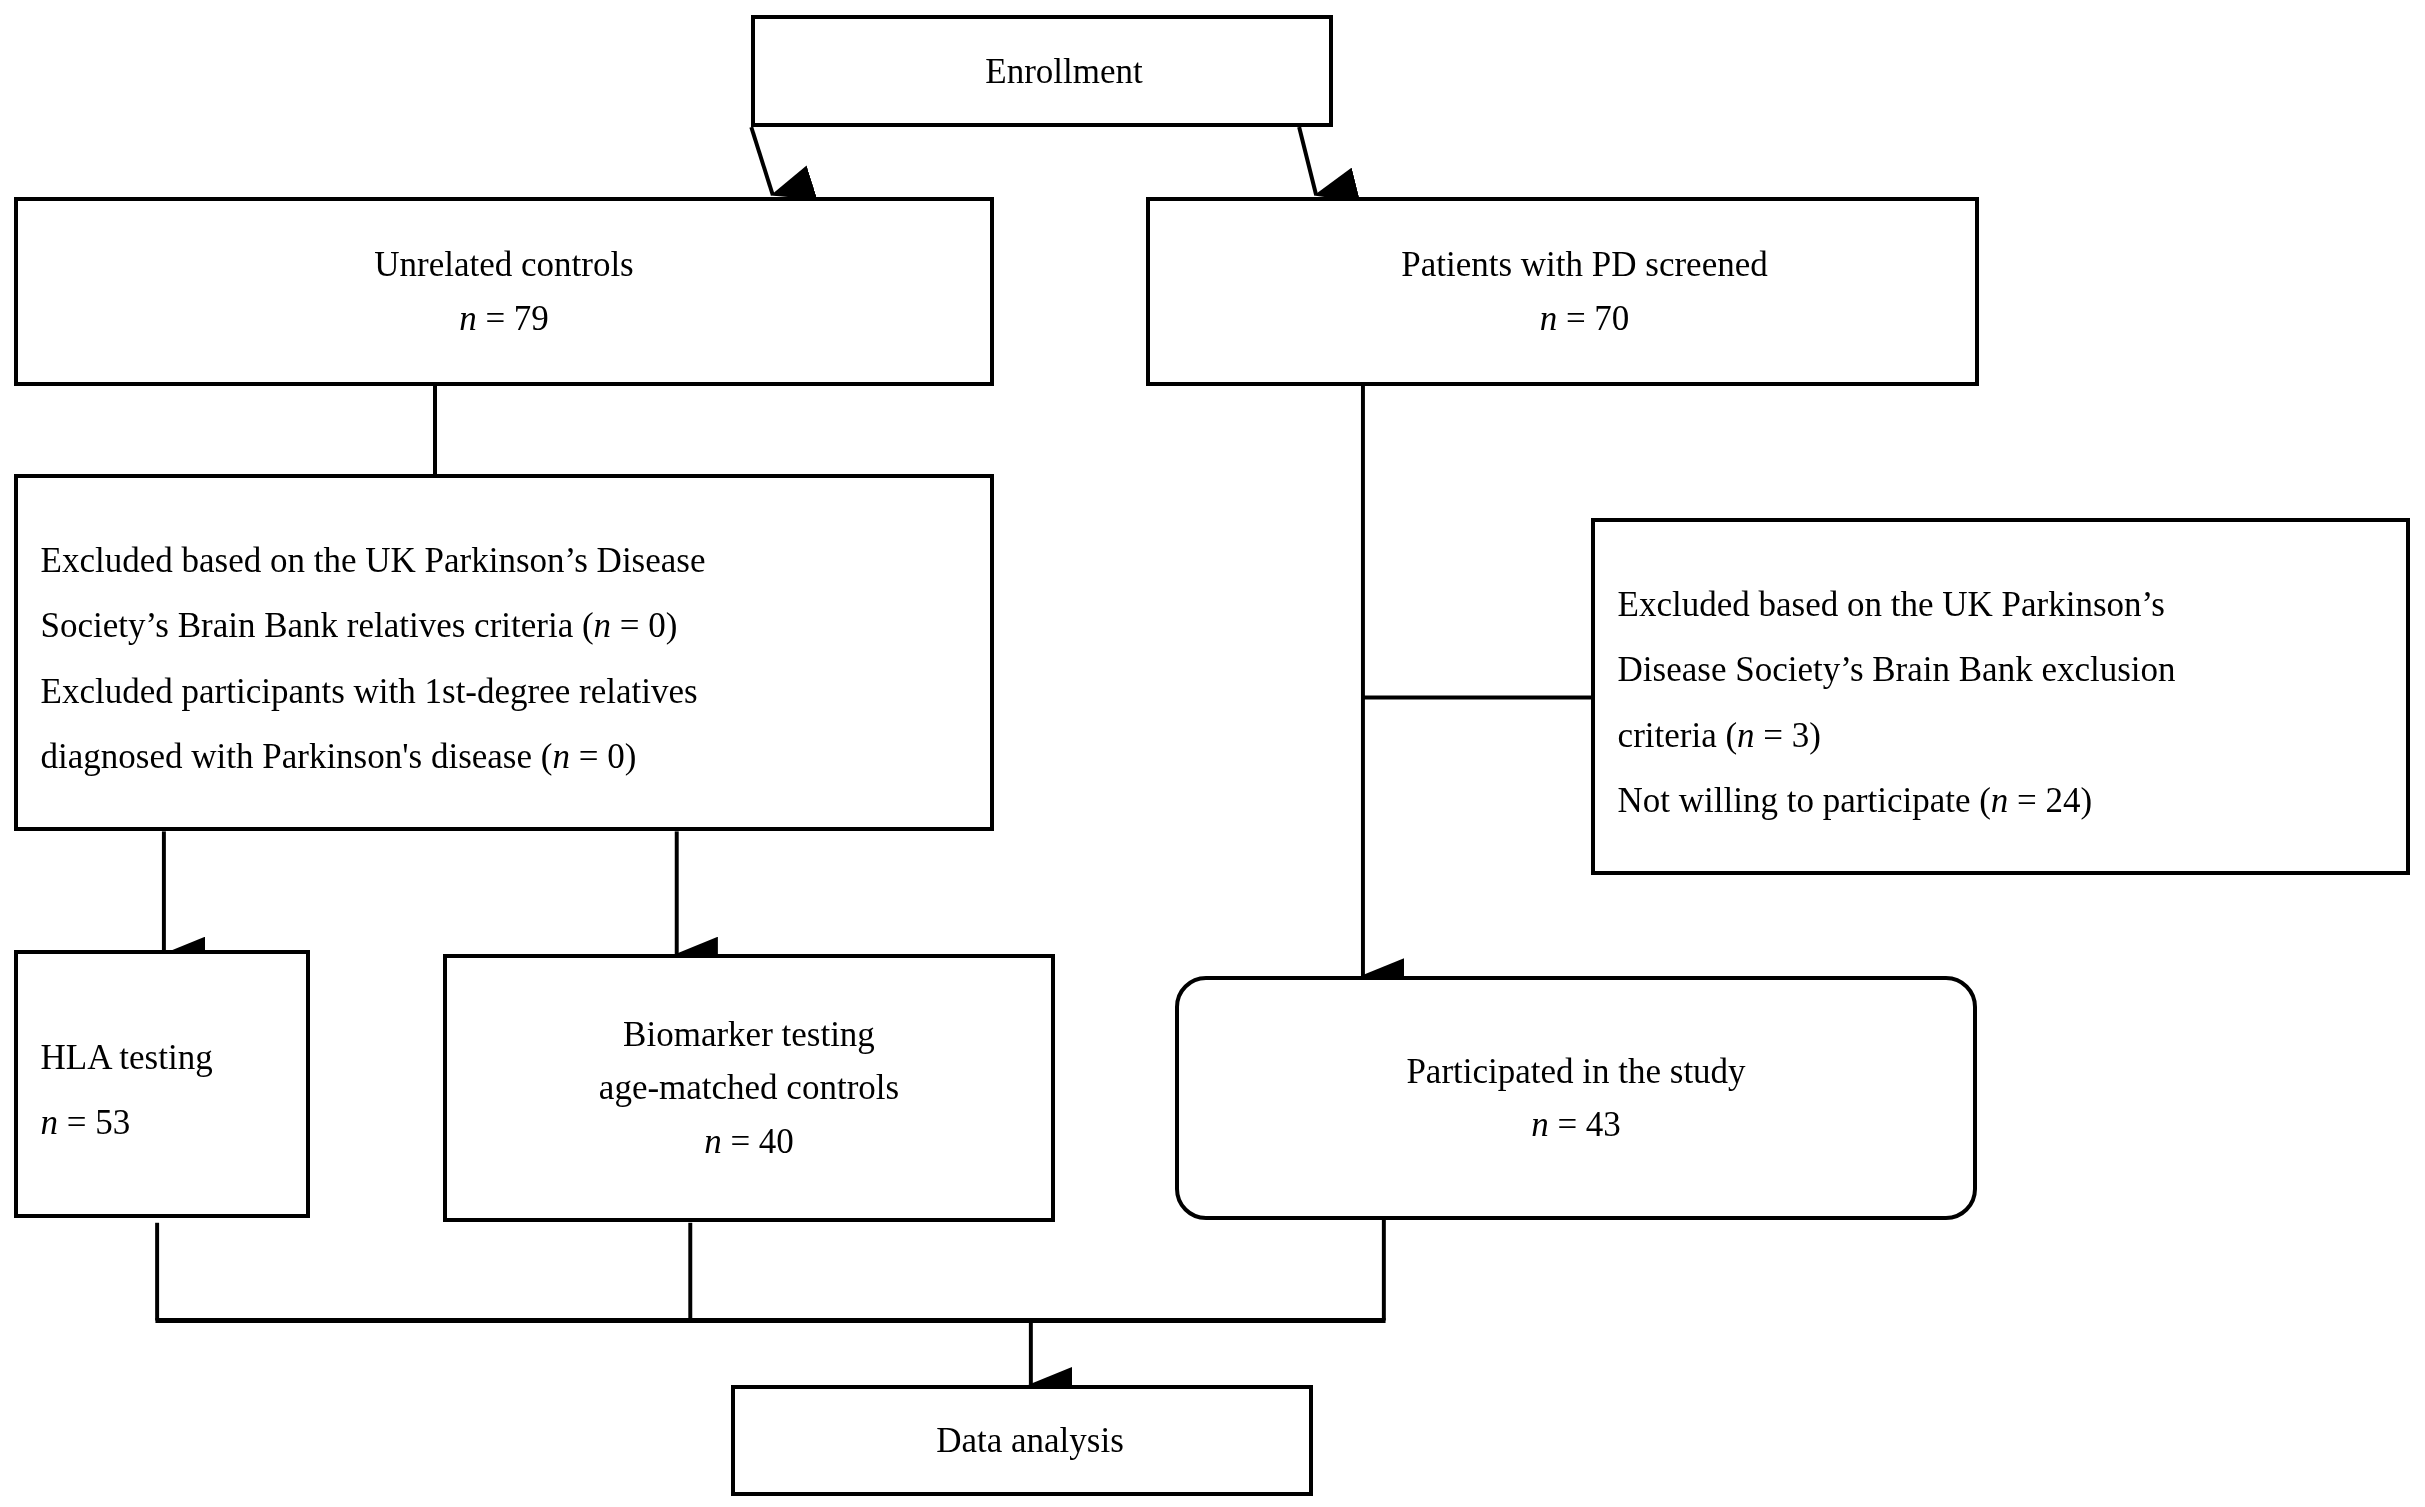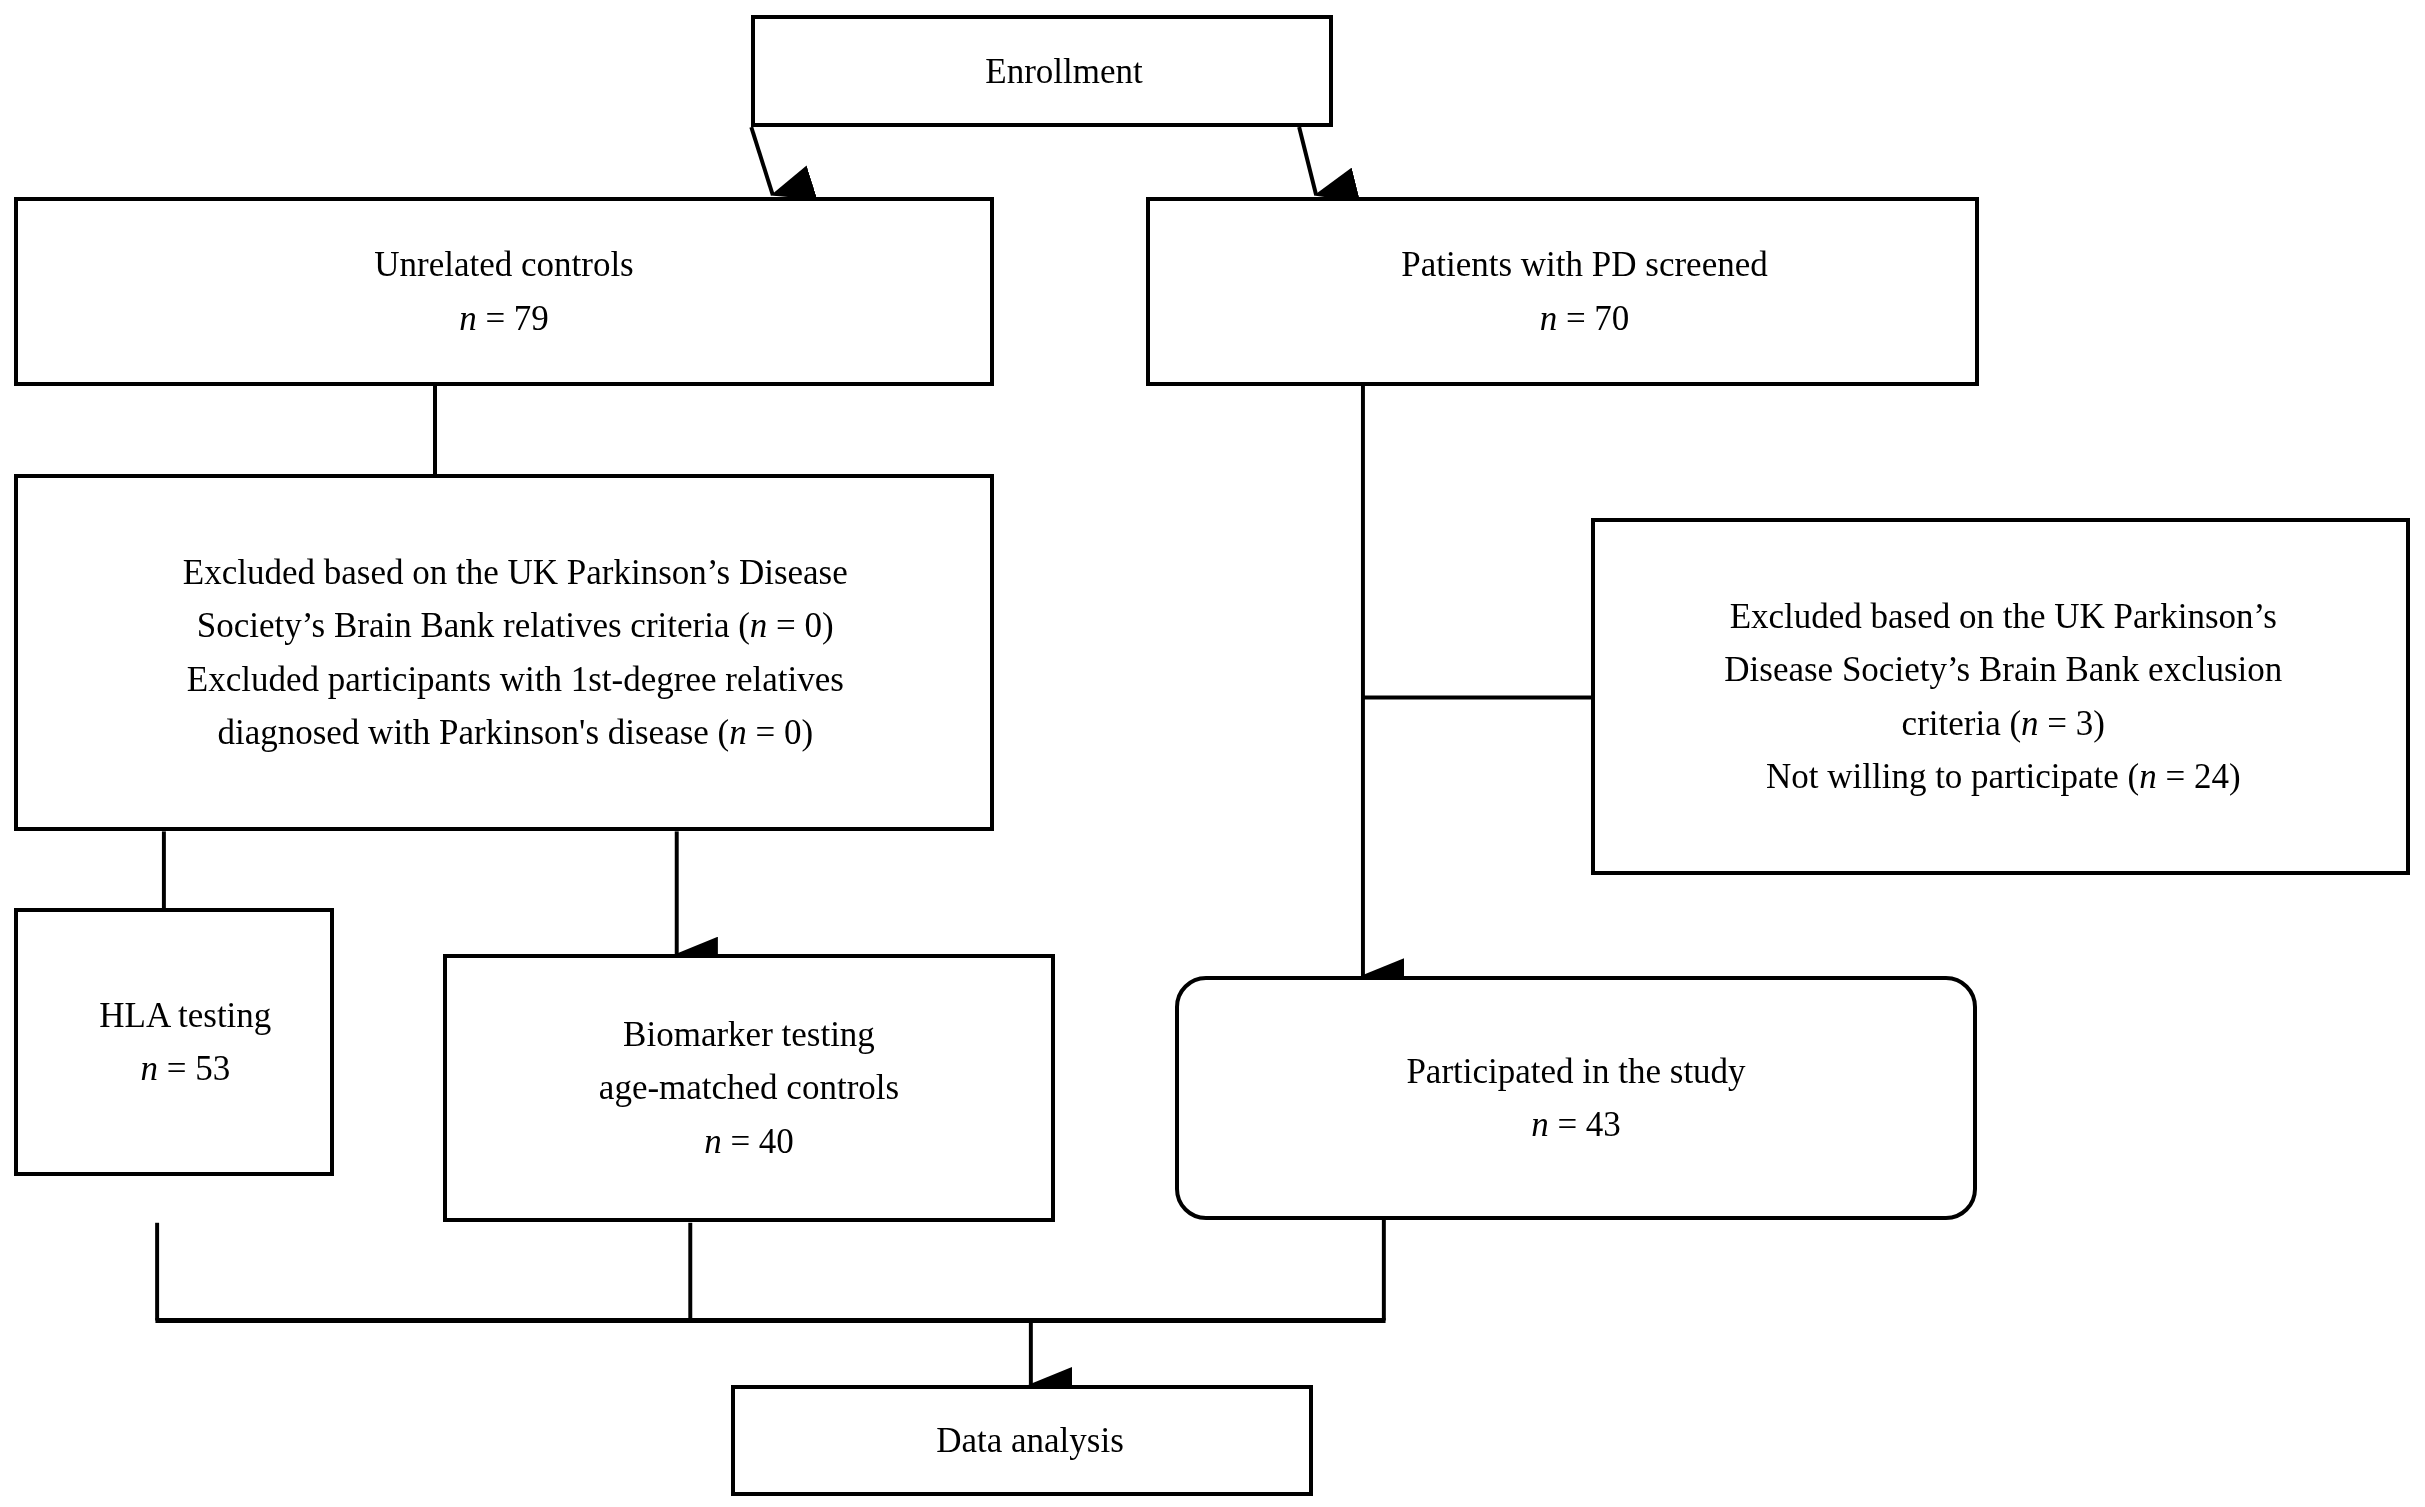--- a/index.html
+++ b/index.html
@@ -36,21 +36,21 @@
   }
   .node .line {
     display: block;
     width: 100%;
     font-size: 35px;
     line-height: 1.52;
     white-space: nowrap;
   }
   .node.centered .line { text-align: center; }
   .node.leftal { padding-left: 22.6px; }
-  .node.leftal .line { text-align: center; }
+  .node.leftal .line { text-align: left; margin-top: 12px; }
   .node.leftal.padr { padding-right: 17px; }
   .ital { font-style: italic; }
 </style>
 </head>
 <body>
 
 <div id="flowchart-root">
 
   <svg id="edge-layer" viewBox="0 0 4295 2670">
     <defs>
@@ -109,21 +109,21 @@
     <span class="line"><span>diagnosed with Parkinson's disease (</span><i class="ital">n</i><span> = 0)</span></span>
   </div>
 
   <div class="node leftal padr" style="left:1591px; top:518px; width:819px; height:357px;">
     <span class="line">Excluded based on the UK Parkinson’s</span>
     <span class="line">Disease Society’s Brain Bank exclusion</span>
     <span class="line"><span>criteria (</span><i class="ital">n</i><span> = 3)</span></span>
     <span class="line"><span>Not willing to participate (</span><i class="ital">n</i><span> = 24)</span></span>
   </div>
 
-  <div class="node leftal" style="left:14px; top:908px; width:320px; height:268px;">
+  <div class="node leftal" style="left:14px; top:950px; width:296px; height:268px;">
     <span class="line">HLA testing</span>
     <span class="line">
       <i class="ital">n</i><span> = 53</span>
     </span>
   </div>
 
   <div class="node centered" style="left:443px; top:954px; width:612px; height:268px;">
     <span class="line">Biomarker testing</span>
     <span class="line">age-matched controls</span>
     <span class="line">

